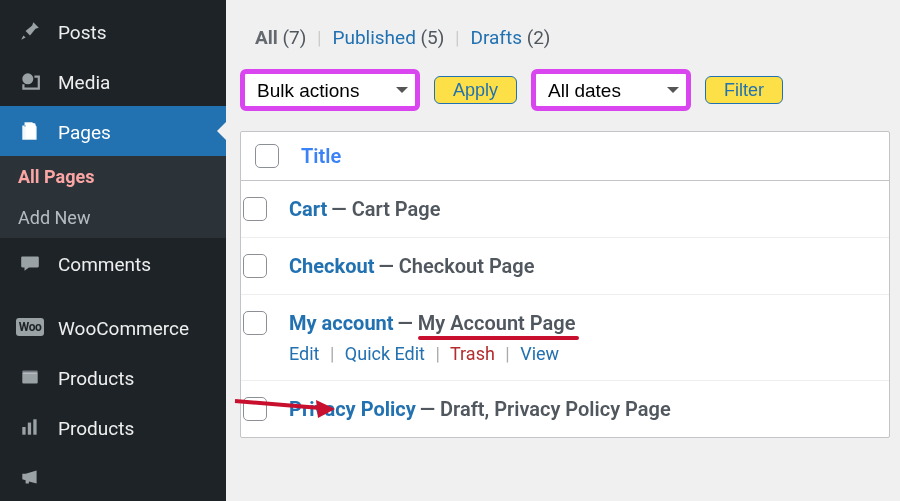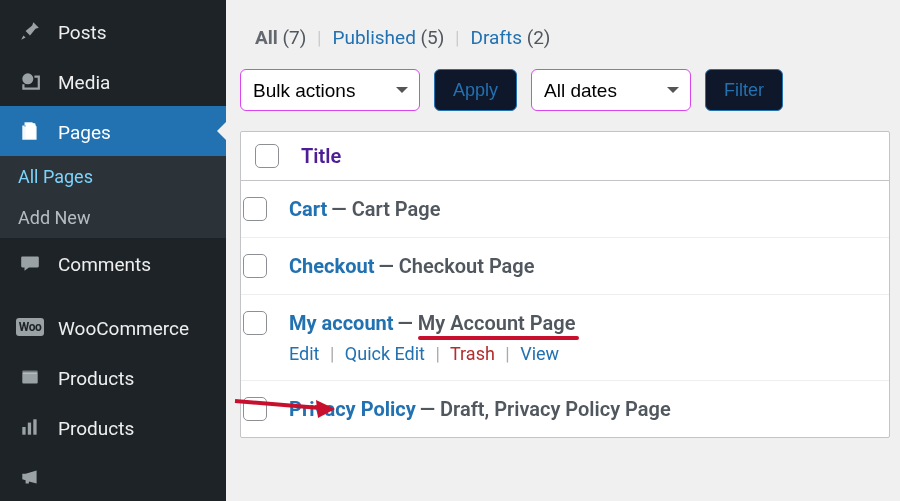--- a/index.html
+++ b/index.html
@@ -6,36 +6,36 @@
 *{box-sizing:border-box}
 .wrap{display:flex;width:900px;height:501px;overflow:hidden;position:relative}
 .sidebar{width:226px;background:#1d2327;color:#eee;flex:0 0 226px;padding-top:6px}
 .menu-item{display:flex;align-items:flex-end;padding:12px 14px;color:#eee;font-size:19px;cursor:pointer;gap:12px}
 .menu-item .icon{width:32px;height:26px;display:flex;align-items:center;justify-content:center;color:rgba(240,246,252,.6)}
 .menu-item.current{background:#2271b1;color:#fff;position:relative}
 .menu-item.current .icon{color:#fff}
 .menu-item.current::after{content:"";position:absolute;right:-1px;top:50%;margin-top:-10px;border:10px solid transparent;border-right-color:#f0f0f1}
 .submenu{background:#2c3338;padding:0}
 .sub-item{padding:10px 14px 10px 18px;font-size:18px;color:rgba(240,246,252,.7);cursor:pointer}
-.sub-item.active{color:#7dd3fc;font-weight:400}
+.sub-item.active{color:#fca5a5;font-weight:700}
 .spacer{height:14px}
 .content{flex:1;background:#f0f0f1;padding:12px 10px 0 14px}
 .filter-links{font-size:19px;color:#646970;margin:14px 15px 20px}
 .filter-links a{color:#2271b1;text-decoration:none;cursor:pointer}
 .filter-links .count{color:#50575e}
 .filter-links .sep{color:#ccc;margin:0 6px}
 .actions-row{display:flex;gap:14px;align-items:center;margin-bottom:20px}
-.select{height:42px;min-width:180px;padding:0 36px 0 12px;font-size:19px;border:1px solid #d946ef;border-radius:6px;background:#fff;appearance:none;position:relative}
+.select{height:42px;min-width:180px;padding:0 36px 0 12px;font-size:19px;border:5px solid #d946ef;border-radius:6px;background:#fff;appearance:none;position:relative}
 .select-holder{position:relative;display:inline-block}
 .select-holder::after{content:"";position:absolute;right:12px;top:50%;margin-top:-3px;border:6px solid transparent;border-top-color:#555;pointer-events:none}
-.btn{height:42px;padding:0 18px;font-size:18px;border:1px solid #2271b1;border-radius:6px;background:#0f172a;color:#2271b1;cursor:pointer}
+.btn{height:28px;padding:0 18px;font-size:18px;border:1px solid #2271b1;border-radius:6px;background:#fde047;color:#2271b1;cursor:pointer}
 .table{border:1px solid #c3c4c7;background:#fff;border-radius:2px}
 .thead{display:flex;align-items:center;padding:12px 14px;border-bottom:1px solid #c3c4c7}
 .cb{width:24px;height:24px;border:1px solid #8c8f94;border-radius:5px;background:#fff;margin-right:22px;flex:0 0 24px;cursor:pointer}
-.col-title{color:#4c1d95;font-weight:600;font-size:20px;cursor:pointer}
+.col-title{color:#3b82f6;font-weight:600;font-size:20px;cursor:pointer}
 .row{display:flex;align-items:flex-start;padding:16px 2px;border-bottom:1px solid #eee}
 .row:last-child{border-bottom:none}
 .row-content{flex:1}
 .page-link{color:#2271b1;font-weight:700;font-size:20px;text-decoration:none;cursor:pointer}
 .dash{color:#50575e;font-weight:600;font-size:20px}
 .desc{color:#50575e;font-weight:600;font-size:20px}
 .underline-red{position:relative}
 .underline-red::after{content:"";position:absolute;left:0;right:-4px;bottom:-5px;height:4px;background:#c8102e;border-radius:2px}
 .row-actions{margin-top:8px;font-size:18px}
 .row-actions a{color:#2271b1;text-decoration:none;cursor:pointer}

